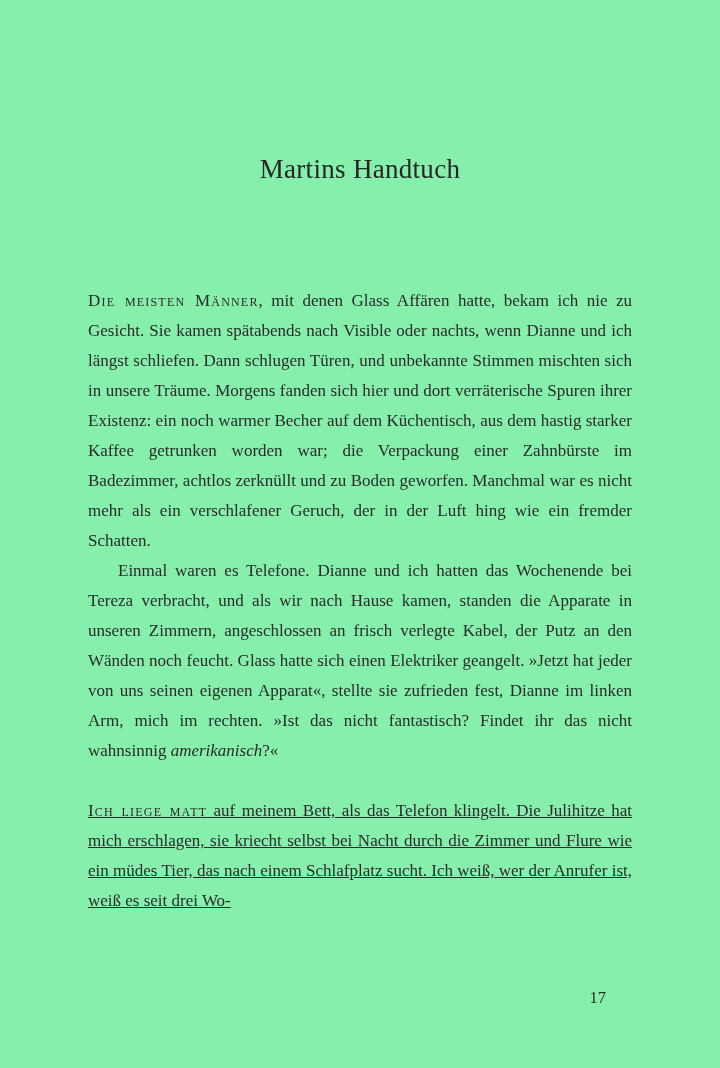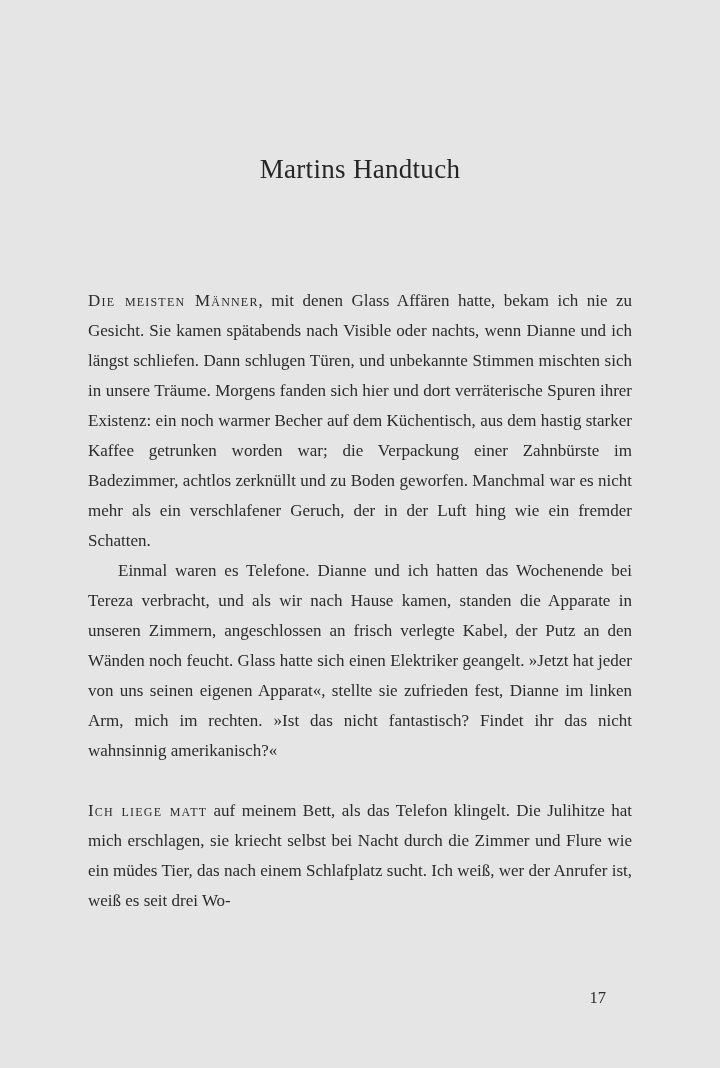--- a/index.html
+++ b/index.html
@@ -5,21 +5,21 @@
   html, body {
     margin: 0;
     padding: 0;
     background: #ffffff;
   }
   .page {
     position: relative;
     width: 720px;
     height: 1068px;
     margin: 0 auto;
-    background: #e5e5e5;
+    background: #86efac;
     font-family: "Liberation Serif", "DejaVu Serif", serif;
     color: #2b2b2b;
     overflow: hidden;
   }
   .chapter-title {
     position: absolute;
     top: 136px;
     left: 88px;
     width: 544px;
     text-align: center;
@@ -39,26 +39,28 @@
     color: #2b2b2b;
   }
   .body-text p {
     margin: 0;
   }
   .para-indent {
     text-indent: 30px;
   }
   .section-gap {
     margin-top: 30px !important;
+    text-decoration: underline;
   }
   .sc {
     font-variant: small-caps;
     letter-spacing: 1.2px;
   }
   .it {
+    font-style: italic;
   }
   .page-number {
     position: absolute;
     right: 114px;
     bottom: 60px;
     font-size: 16.5px;
     color: #2b2b2b;
   }
 </style>
 </head>

